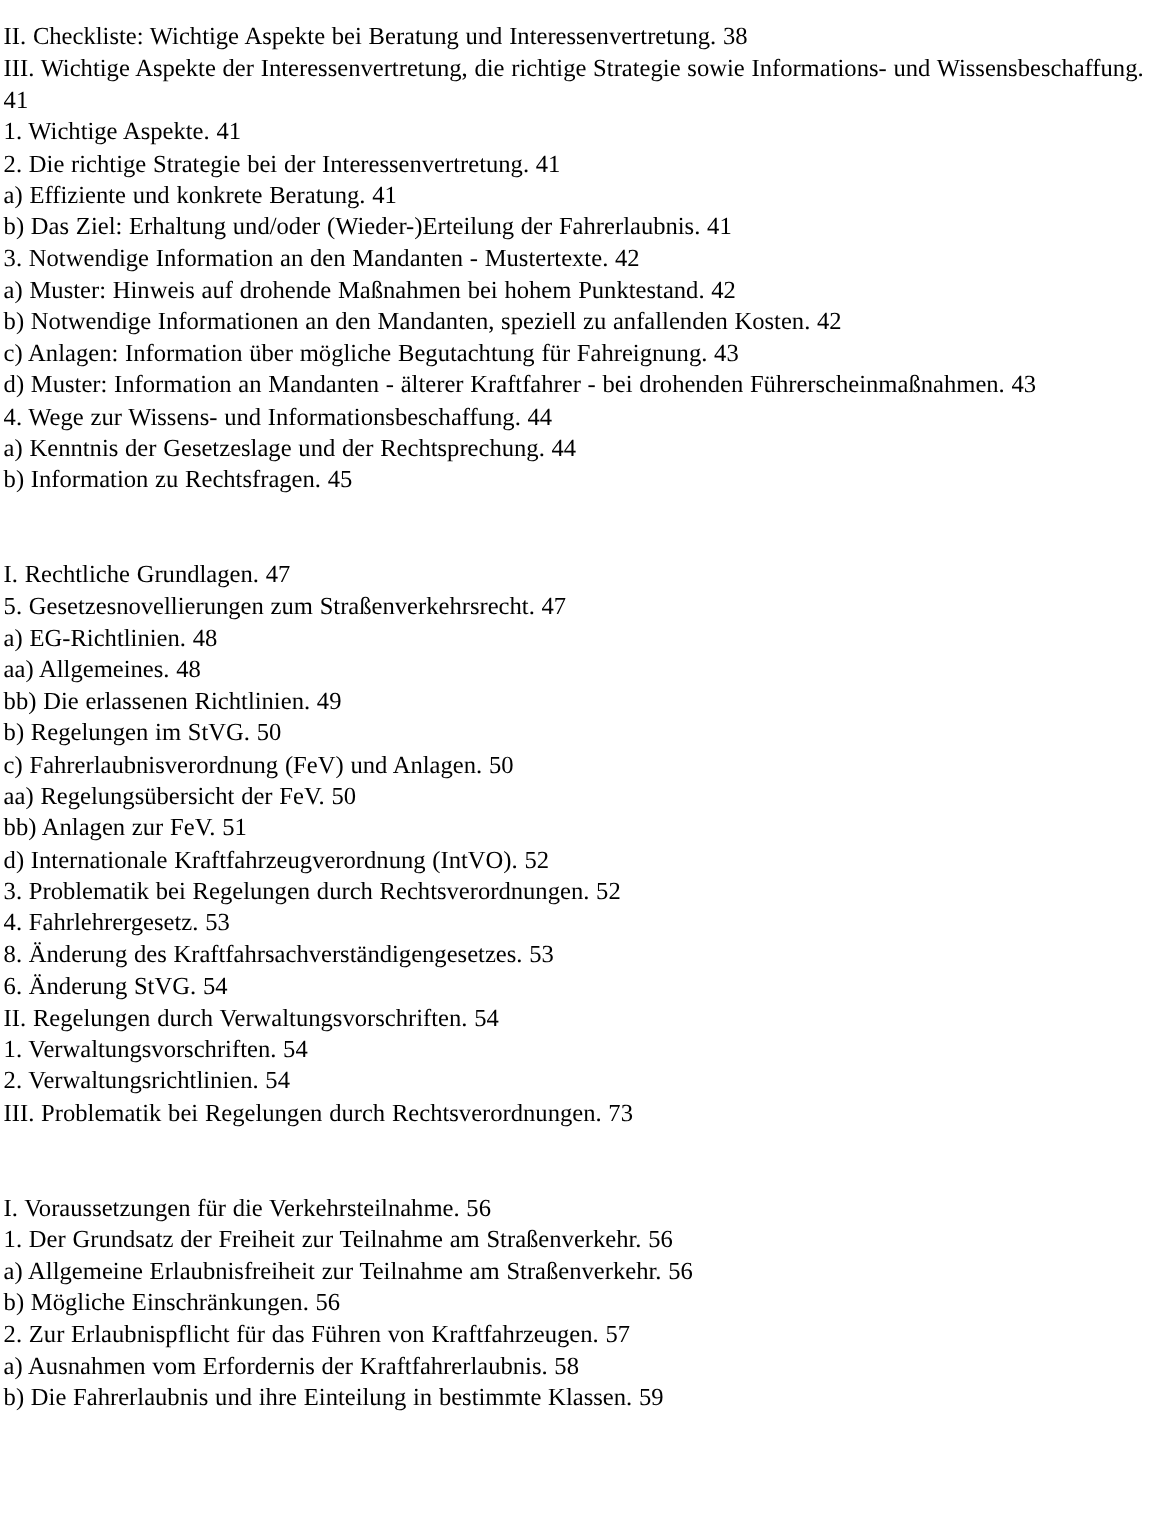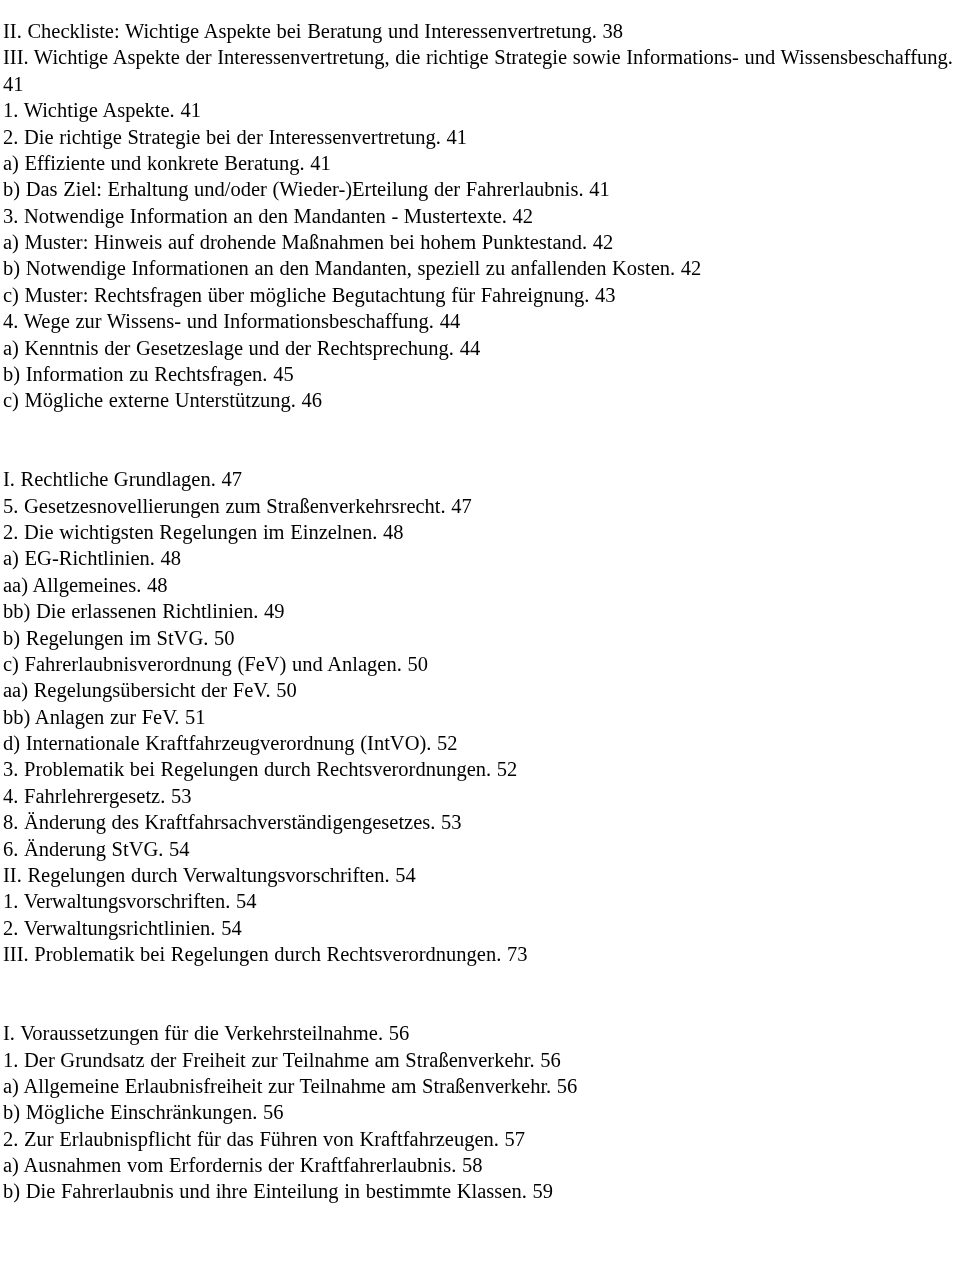--- a/index.html
+++ b/index.html
@@ -41,30 +41,29 @@
   <div class="toc">
       <div class="toc-line"><span>II. Checkliste: Wichtige Aspekte bei Beratung und Interessenvertretung.</span> <span>38</span></div>
       <div class="toc-line"><span>III. Wichtige Aspekte der Interessenvertretung, die richtige Strategie sowie Informations- und Wissensbeschaffung.</span> <span>41</span></div>
       <div class="toc-line"><span>1. Wichtige Aspekte.</span> <span>41</span></div>
       <div class="toc-line"><span>2. Die richtige Strategie bei der Interessenvertretung.</span> <span>41</span></div>
       <div class="toc-line"><span>a) Effiziente und konkrete Beratung.</span> <span>41</span></div>
       <div class="toc-line"><span>b) Das Ziel: Erhaltung und/oder (Wieder-)Erteilung der Fahrerlaubnis.</span> <span>41</span></div>
       <div class="toc-line"><span>3. Notwendige Information an den Mandanten - Mustertexte.</span> <span>42</span></div>
       <div class="toc-line"><span>a) Muster: Hinweis auf drohende Maßnahmen bei hohem Punktestand.</span> <span>42</span></div>
       <div class="toc-line"><span>b) Notwendige Informationen an den Mandanten, speziell zu anfallenden Kosten.</span> <span>42</span></div>
-      <div class="toc-line"><span>c) Muster: Rechtsfragen über mögliche Begutachtung für Fahreignung.</span> <span>43</span></div>
+      <div class="toc-line"><span>c) Anlagen: Information über mögliche Begutachtung für Fahreignung.</span> <span>43</span></div>
+      <div class="toc-line"><span>d) Muster: Information an Mandanten - älterer Kraftfahrer - bei drohenden Führerscheinmaßnahmen.</span> <span>43</span></div>
       <div class="toc-line"><span>4. Wege zur Wissens- und Informationsbeschaffung.</span> <span>44</span></div>
       <div class="toc-line"><span>a) Kenntnis der Gesetzeslage und der Rechtsprechung.</span> <span>44</span></div>
       <div class="toc-line"><span>b) Information zu Rechtsfragen.</span> <span>45</span></div>
-      <div class="toc-line"><span>c) Mögliche externe Unterstützung.</span> <span>46</span></div>
       <div class="toc-line blank"></div>
       <div class="toc-line blank"></div>
       <div class="toc-line"><span>I. Rechtliche Grundlagen.</span> <span>47</span></div>
       <div class="toc-line"><span>5. Gesetzesnovellierungen zum Straßenverkehrsrecht.</span> <span>47</span></div>
-      <div class="toc-line"><span>2. Die wichtigsten Regelungen im Einzelnen.</span> <span>48</span></div>
       <div class="toc-line"><span>a) EG-Richtlinien.</span> <span>48</span></div>
       <div class="toc-line"><span>aa) Allgemeines.</span> <span>48</span></div>
       <div class="toc-line"><span>bb) Die erlassenen Richtlinien.</span> <span>49</span></div>
       <div class="toc-line"><span>b) Regelungen im StVG.</span> <span>50</span></div>
       <div class="toc-line"><span>c) Fahrerlaubnisverordnung (FeV) und Anlagen.</span> <span>50</span></div>
       <div class="toc-line"><span>aa) Regelungsübersicht der FeV.</span> <span>50</span></div>
       <div class="toc-line"><span>bb) Anlagen zur FeV.</span> <span>51</span></div>
       <div class="toc-line"><span>d) Internationale Kraftfahrzeugverordnung (IntVO).</span> <span>52</span></div>
       <div class="toc-line"><span>3. Problematik bei Regelungen durch Rechtsverordnungen.</span> <span>52</span></div>
       <div class="toc-line"><span>4. Fahrlehrergesetz.</span> <span>53</span></div>

